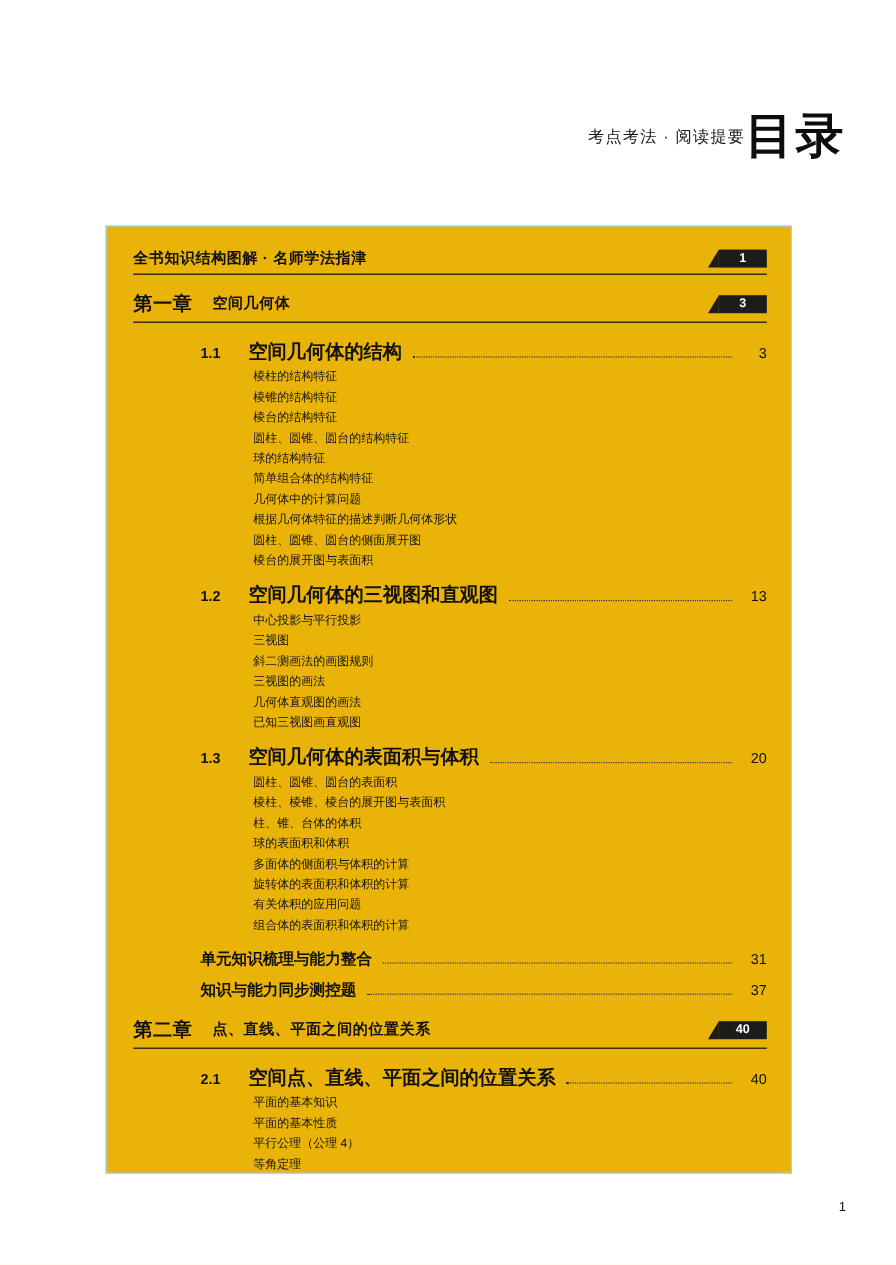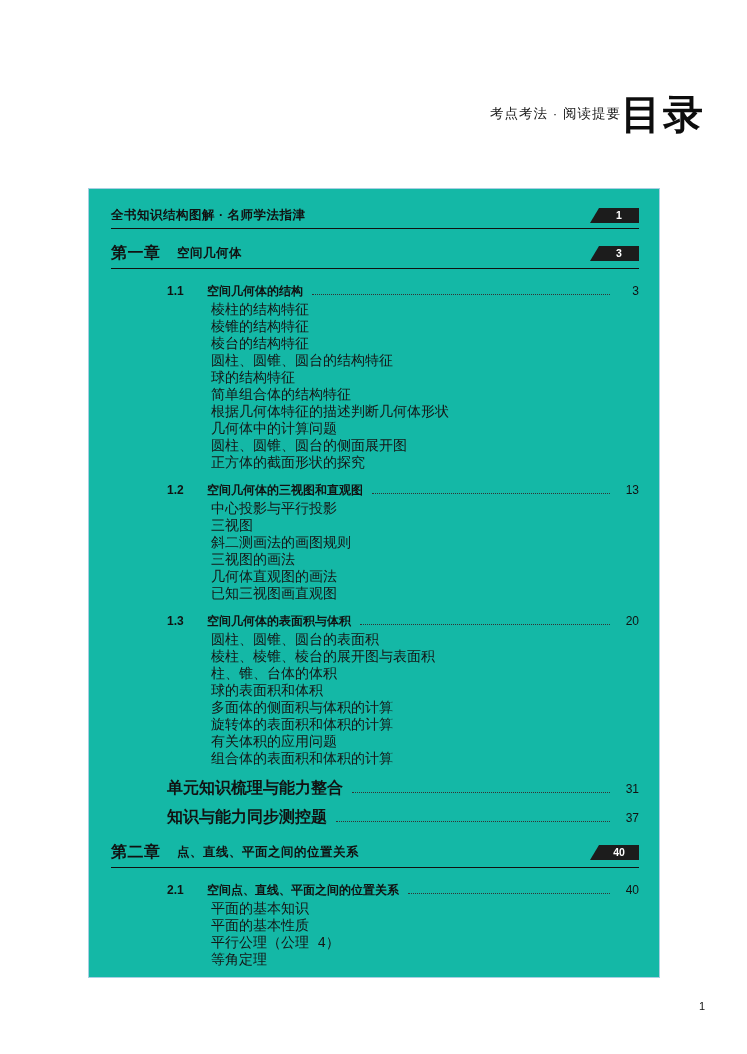--- a/index.html
+++ b/index.html
@@ -40,21 +40,21 @@
     font-family: "DejaVu Sans", sans-serif;
   }
 
   
   .panel {
     position: absolute;
     left: 88px;
     top: 188px;
     width: 572px;
     height: 790px;
-    background: #14b8a6;
+    background: #eab308;
     border: 1px solid #a9cfe2;
     box-sizing: border-box;
   }
 
   .inner {
     position: relative;
     padding: 18px 20px 0 22px;
   }
 
   
@@ -115,21 +115,21 @@
     padding-left: 56px;
   }
   .section .secnum {
     font-size: 12px;
     font-weight: bold;
     color: #111;
     width: 40px;
     flex: none;
   }
   .section .sectitle {
-    font-size: 12px;
+    font-size: 16px;
     font-weight: bold;
     color: #111;
     white-space: nowrap;
   }
   .dots {
     flex: 1 1 auto;
     border-bottom: 1.5px dotted #333;
     margin: 0 7px 4px 9px;
     min-width: 20px;
     height: 1px;
@@ -141,36 +141,35 @@
     text-align: right;
     flex: none;
   }
 
   
   .subs {
     padding-left: 100px;
     margin-bottom: 10px;
   }
   .subitem {
-    font-size: 14px;
+    font-size: 10px;
     color: #151515;
     line-height: 17px;
     white-space: nowrap;
-    font-family: Liberation Mono, monospace;
   }
 
   
   .summary {
     display: flex;
     align-items: baseline;
     padding-left: 56px;
     margin-top: 8px;
   }
   .summary .sumtitle {
-    font-size: 16px;
+    font-size: 13px;
     font-weight: bold;
     color: #111;
     white-space: nowrap;
   }
   .gap-md { height: 14px; }
 
   
   .folio {
     position: absolute;
     right: 42px;
@@ -211,24 +210,24 @@
       <div class="dots"></div>
       <div class="pageno">3</div>
     </div>
     <div class="subs">
       <div class="subitem">棱柱的结构特征</div>
       <div class="subitem">棱锥的结构特征</div>
       <div class="subitem">棱台的结构特征</div>
       <div class="subitem">圆柱、圆锥、圆台的结构特征</div>
       <div class="subitem">球的结构特征</div>
       <div class="subitem">简单组合体的结构特征</div>
+      <div class="subitem">几何体中的计算问题</div>
       <div class="subitem">根据几何体特征的描述判断几何体形状</div>
-      <div class="subitem">几何体中的计算问题</div>
       <div class="subitem">圆柱、圆锥、圆台的侧面展开图</div>
-      <div class="subitem">正方体的截面形状的探究</div>
+      <div class="subitem">棱台的展开图与表面积</div>
     </div>
 
     <div class="section">
       <div class="secnum">1.2</div>
       <div class="sectitle">空间几何体的三视图和直观图</div>
       <div class="dots"></div>
       <div class="pageno">13</div>
     </div>
     <div class="subs">
       <div class="subitem">中心投影与平行投影</div>

